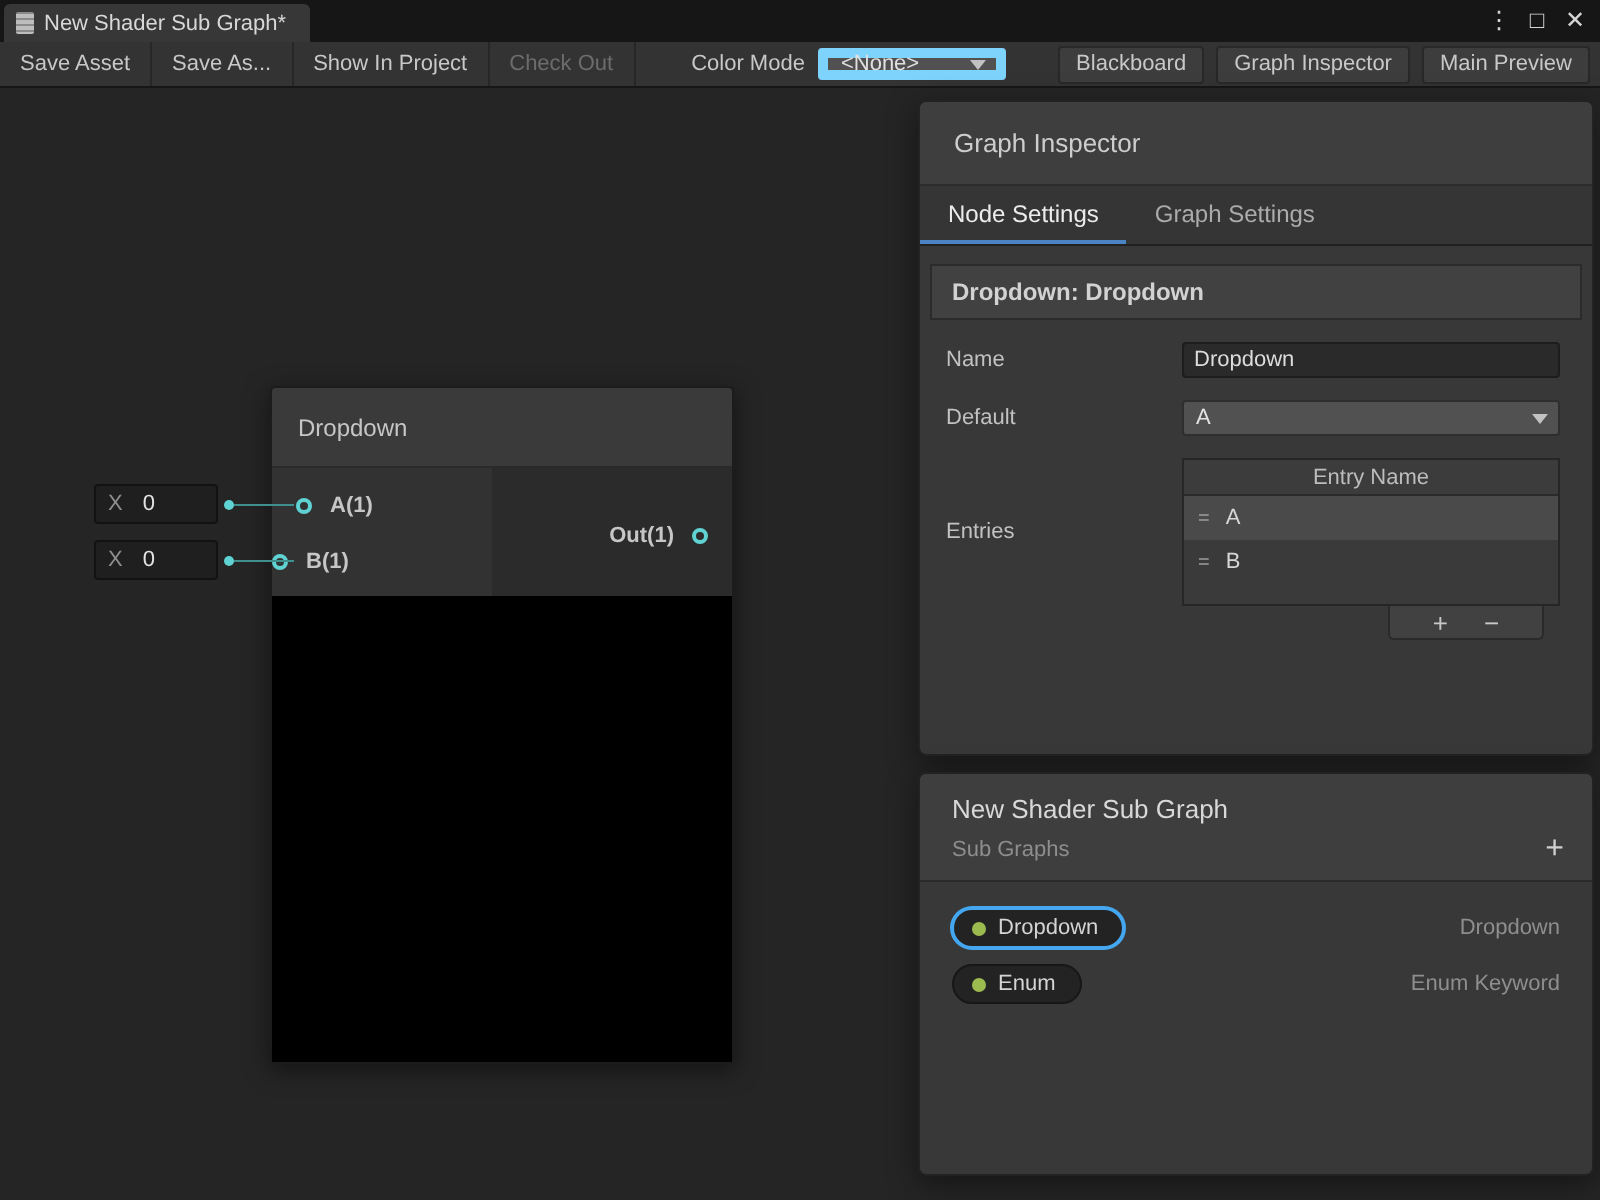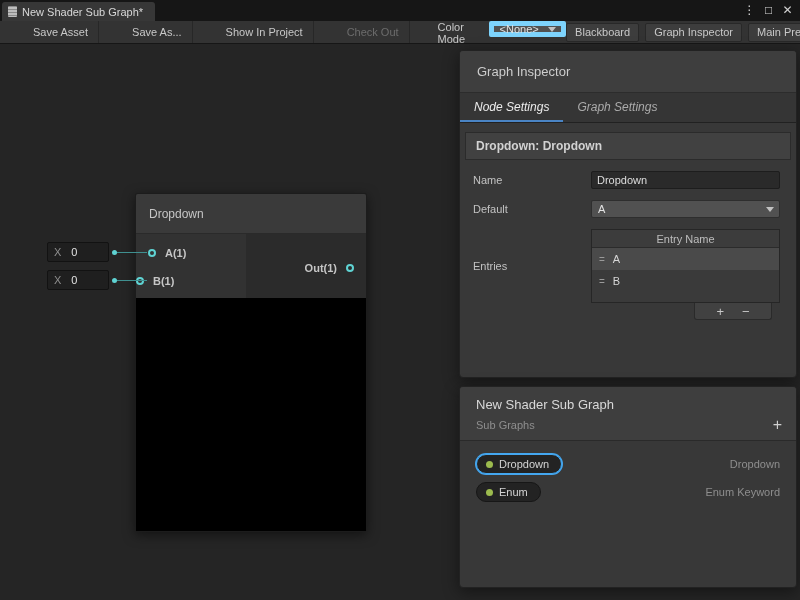--- a/index.html
+++ b/index.html
@@ -22,23 +22,23 @@
     display:flex;align-items:center;gap:5px;padding:0 12px 0 6px;color:#D8D8D8;font-size:11px;justify-content:space-between;}
   .tab-icon{width:9px;height:11px;background:#BDBDBD;
     background-image:repeating-linear-gradient(to bottom,#8a8a8a 0 1px,transparent 1px 3px);
     border-radius:1px;}
   .win-controls{margin-left:auto;display:flex;align-items:center;height:100%;color:#D4D4D4;font-size:12px;padding-right:3px;}
   .win-controls span{width:19px;text-align:center;line-height:21px;cursor:default;}
 
   
   .toolbar{position:absolute;top:21px;left:0;right:0;height:23px;background:#333333;border-bottom:1px solid #161616;
     display:flex;align-items:stretch;color:#C8C8C8;}
-  .tb-btn{display:flex;align-items:center;padding:0 10px;border-right:1px solid #272727;cursor:default;white-space:nowrap;margin-left:23px;}
+  .tb-btn{display:flex;align-items:center;padding:0 10px;border-right:1px solid #272727;cursor:default;white-space:nowrap;}
   .tb-btn.disabled{color:#6C6C6C;text-align:right;}
-  .color-mode{display:flex;align-items:flex-start;gap:7px;margin-left:28px;}
+  .color-mode{display:flex;align-items:center;gap:7px;margin-left:28px;}
   .cm-dropdown{width:94px;height:16px;background:#515151;border:5px solid #7dd3fc;border-radius:2px;
     display:flex;align-items:center;justify-content:space-between;padding:0 5px 0 6px;color:#E0E0E0;cursor:default;}
   .arrow-down{width:0;height:0;border-left:4px solid transparent;border-right:4px solid transparent;border-top:5px solid #C2C2C2;}
   .tb-right{margin-left:auto;display:flex;align-items:center;gap:6px;padding-right:5px;}
   .tb-toggle{height:19px;display:flex;align-items:center;padding:0 8px;background:#3D3D3D;
     border:1px solid #282828;border-radius:2px;cursor:default;white-space:nowrap;}
 
   
   .canvas{position:absolute;top:44px;left:0;right:0;bottom:0;background:#252525;}
 
@@ -70,21 +70,21 @@
   
   .panel{position:absolute;background:#383838;border:1px solid #222222;border-radius:4px;
     box-shadow:0 4px 16px rgba(0,0,0,.45);overflow:hidden;}
   .inspector{left:459px;top:50px;width:338px;height:328px;}
   .blackboard{left:459px;top:386px;width:338px;height:202px;}
 
   .insp-header{height:42px;background:#3E3E3E;border-bottom:1px solid #2C2C2C;display:flex;align-items:center;
     padding:0 17px;font-size:13px;color:#CDCDCD;}
   .insp-tabs{height:30px;background:#353535;border-bottom:1px solid #212121;display:flex;align-items:stretch;}
   .insp-tab{display:flex;align-items:center;padding:0 14px;font-size:12px;color:#ABABAB;
-    border-bottom:2px solid transparent;cursor:default;font-style:italic;}
+    border-bottom:2px solid transparent;cursor:default;}
   .insp-tab.active{color:#ECECEC;border-bottom-color:var(--accent-blue);}
   .insp-content{padding:9px 5px;position:relative;}
   .section-header{height:28px;background:#414141;border:1px solid #2B2B2B;display:flex;align-items:center;
     padding:0 10px;font-size:12px;font-weight:bold;color:#D2D2D2;}
   .prop-row{display:flex;align-items:center;margin-top:11px;}
   .prop-label{width:126px;padding-left:8px;color:#C2C2C2;flex:0 0 auto;}
   .prop-control{flex:1;margin-right:11px;}
   .text-input{width:100%;height:18px;background:#2A2A2A;border:1px solid #1D1D1D;border-radius:2px;
     color:#DCDCDC;font-size:11px;font-family:inherit;padding:0 5px;outline:none;}
   .dropdown{height:18px;background:#515151;border:1px solid #2E2E2E;border-radius:2px;

